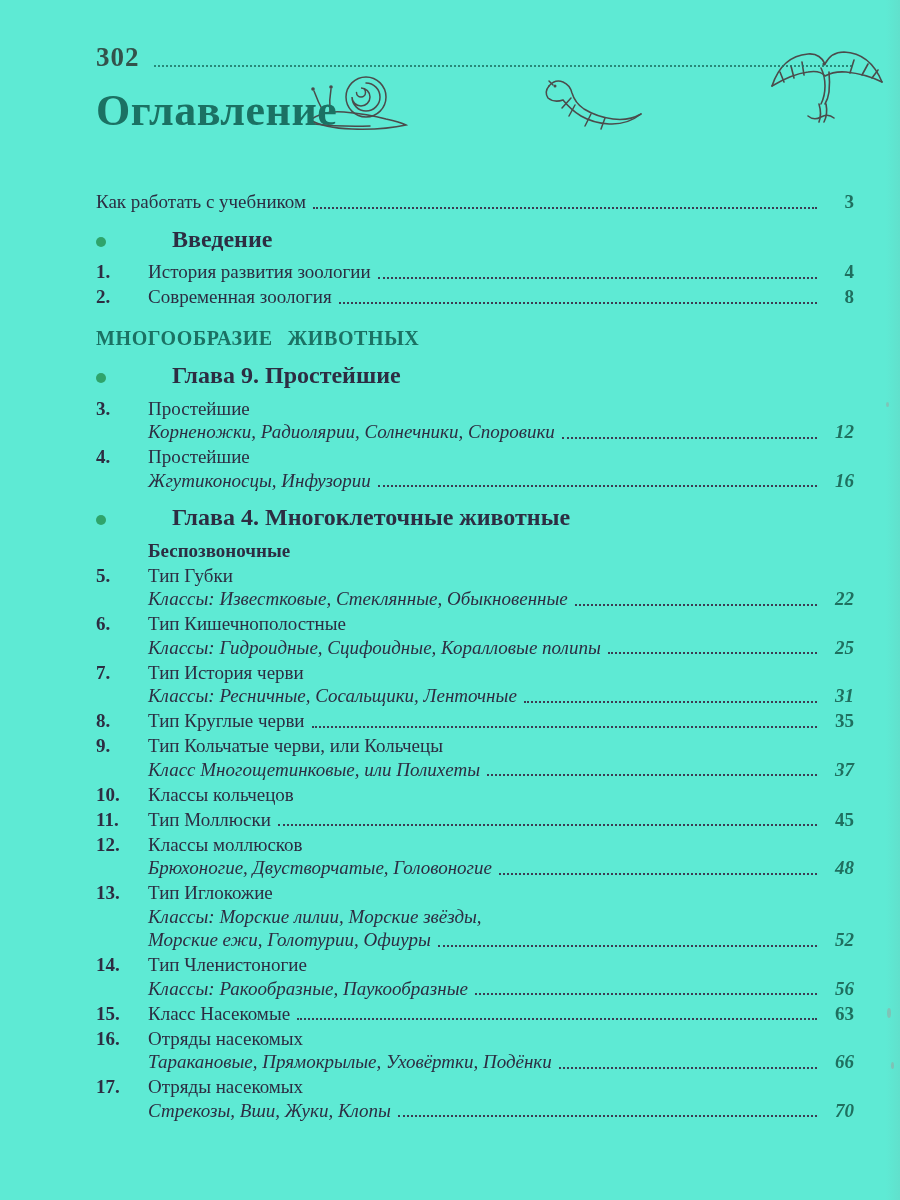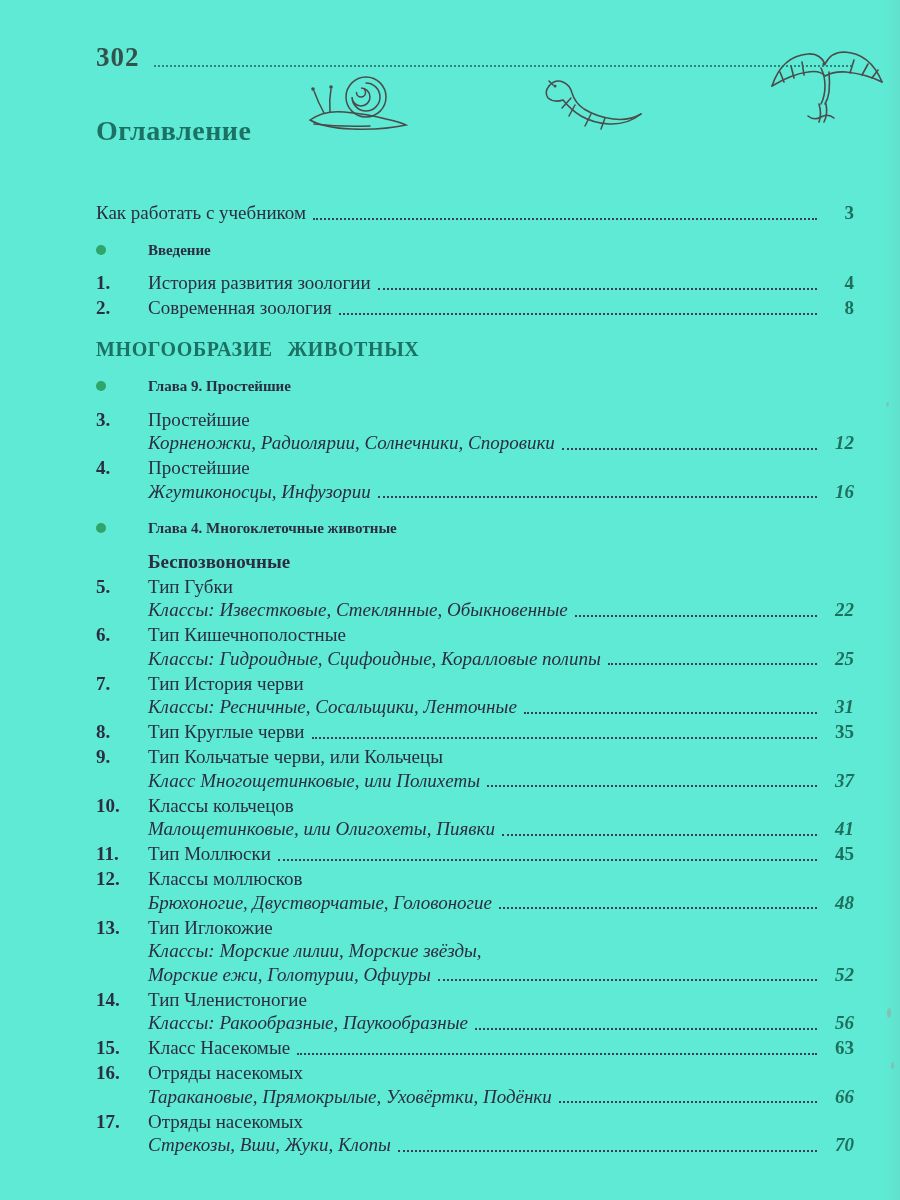--- a/index.html
+++ b/index.html
@@ -17,40 +17,40 @@
     background:linear-gradient(to right, rgba(0,0,0,0), rgba(120,140,135,0.10));
     pointer-events:none;
   }
   .speck{position:absolute;background:#9aa5a0;border-radius:50%;opacity:.55;}
   .content{position:absolute;left:96px;right:46px;top:42px;}
 
   
   .header-row{display:flex;align-items:baseline;}
   .folio{font-size:27px;font-weight:bold;color:#33524b;letter-spacing:1px;}
   .header-leader{flex:1;border-bottom:2.5px dotted var(--accent,#1b7163);margin:0 2px 6px 14px;align-self:flex-end;opacity:.8;}
-  .doc-title{margin-top:42px;font-size:28px;font-weight:bold;color:var(--accent,#1b7163);letter-spacing:.5px;}
+  .doc-title{margin-top:12px;font-size:44px;font-weight:bold;color:var(--accent,#1b7163);letter-spacing:.5px;}
 
   
   .illustrations{position:absolute;top:46px;left:300px;right:10px;display:flex;justify-content:space-between;align-items:flex-end;pointer-events:none;}
   .illustrations svg{display:block;}
 
   
   .toc{margin-top:54px;}
   .row{display:flex;align-items:baseline;font-size:19px;line-height:23.5px;margin:1.5px 0;}
   .numcol{flex:0 0 52px;}
   .num{font-weight:bold;}
   .lines{flex:1;display:flex;flex-direction:column;min-width:0;}
   .line{display:flex;align-items:baseline;}
   .line .txt{white-space:nowrap;}
   .italic{font-style:italic;}
   .leader{flex:1;border-bottom:2.6px dotted #3c3c52;margin:0 5px 5px 7px;align-self:flex-end;min-width:12px;}
   .pagenum{font-weight:bold;color:var(--pagenum,#1f6f5f);min-width:32px;text-align:right;}
 
   .row.intro{margin-bottom:13px;}
-  .row.chapter{margin:14px 0 9px;font-size:15px;font-weight:bold;}
+  .row.chapter{margin:14px 0 9px;font-size:24px;font-weight:bold;gap:24px;}
   .bullet{display:inline-block;width:10px;height:10px;border-radius:50%;background:var(--bullet,#2fa46b);}
   .row.section{margin:18px 0 9px;font-size:20px;font-weight:bold;color:var(--accent,#1b7163);letter-spacing:.6px;word-spacing:9px;}
   .row.subheading{margin:5px 0 1px;font-weight:bold;}
 </style>
 </head>
 <body>
 
 <div class="page">
 
   <div class="illustrations">
@@ -239,25 +239,20 @@
               <span class="pagenum">37</span>
             </span>
           </span>
         </div>
         <div class="row entry">
           <span class="numcol num">10.</span>
           <span class="lines">
             <span class="line">
               <span class="txt">Классы кольчецов</span>
             </span>
-            <span class="line italic">
-              <span class="txt">Малощетинковые, или Олигохеты, Пиявки</span>
-              <span class="leader"></span>
-              <span class="pagenum">41</span>
-            </span>
           </span>
         </div>
         <div class="row entry">
           <span class="numcol num">11.</span>
           <span class="lines">
             <span class="line">
               <span class="txt">Тип Моллюски</span>
               <span class="leader"></span>
               <span class="pagenum">45</span>
             </span>

